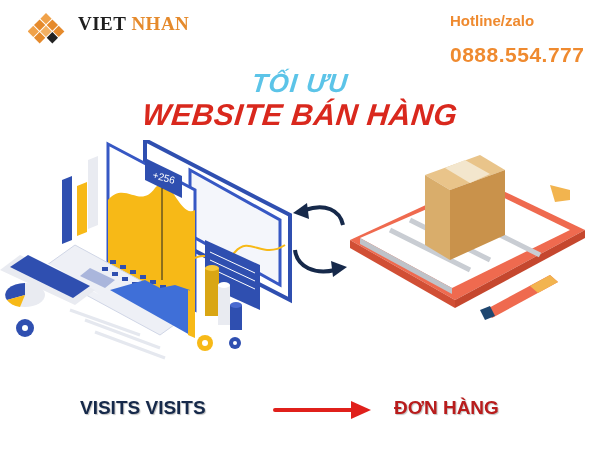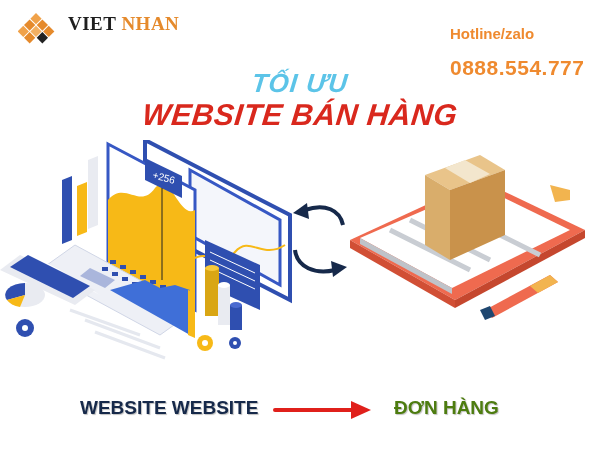--- a/index.html
+++ b/index.html
@@ -1,40 +1,40 @@
 <!DOCTYPE html>
 <html><head>
 <meta charset="utf-8">
 <style>
   * { margin:0; padding:0; box-sizing:border-box; }
   html, body { width:600px; height:450px; background:#ffffff; overflow:hidden; }
   body { position:relative; font-family:"Liberation Sans", sans-serif; }
 
-  .logo { position:absolute; left:18px; top:10px; width:200px; height:40px; }
+  .logo { position:absolute; left:28px; top:10px; width:200px; height:40px; }
   .logo-mark { position:absolute; left:0; top:2px; width:40px; height:36px; }
   .logo-name { position:absolute; left:50px; top:3px; font-family:"Liberation Serif", serif; font-weight:bold; font-size:19px; letter-spacing:0.5px; white-space:nowrap; }
   .logo-name .w1 { color:#1f1f1f; }
   .logo-name .w2 { color:#e58a2c; }
   .logo-tag { position:absolute; left:50px; top:25px; font-size:10.5px; color:#2a2a2a; white-space:nowrap; }
 
-  .hotline { position:absolute; right:12px; top:25px; text-align:left; width:160px; }
+  .hotline { position:absolute; right:12px; top:12px; text-align:left; width:160px; }
   .hotline-label { font-size:15px; color:#ef8a2f; font-weight:bold; margin-left:22px; }
   .hotline-number { font-size:21px; color:#ef8a2f; font-weight:900; margin-top:14px; margin-left:22px; letter-spacing:0.5px; }
 
   .title { position:absolute; left:0; width:600px; text-align:center; font-style:italic; font-weight:900; }
   .title-1 { top:68px; font-size:26px; color:#5cc4e8; letter-spacing:1px; transform:skewX(-6deg); }
   .title-2 { top:98px; font-size:30px; color:#d9281d; letter-spacing:0.5px; transform:skewX(-6deg); }
 
   .illus-left { position:absolute; left:0; top:140px; width:300px; height:220px; }
   .illus-right { position:absolute; left:330px; top:150px; width:260px; height:180px; }
   .cycle { position:absolute; left:285px; top:195px; width:70px; height:90px; }
 
   .flow-left { position:absolute; left:80px; top:397px; font-size:19px; font-weight:900; color:#16294a; white-space:nowrap; text-shadow:1px 1px 1px rgba(0,0,0,0.25); }
   .flow-arrow { position:absolute; left:273px; top:400px; width:100px; height:20px; }
-  .flow-right { position:absolute; left:394px; top:397px; font-size:19px; font-weight:900; color:#4d7c0f; white-space:nowrap; text-shadow:1px 1px 1px rgba(0,0,0,0.25); }
+  .flow-right { position:absolute; left:394px; top:397px; font-size:19px; font-weight:900; color:#b91c1c; white-space:nowrap; text-shadow:1px 1px 1px rgba(0,0,0,0.25); }
 </style>
 </head>
 <body>
 
 <div class="logo">
   <svg class="logo-mark" viewBox="0 0 40 36">
     <g transform="translate(18,18) rotate(45)">
       <rect x="-12" y="-12" width="8" height="8" fill="#f0a24a"></rect>
       <rect x="-3" y="-12" width="8" height="8" fill="#e58a2c"></rect>
       <rect x="-12" y="-3" width="8" height="8" fill="#e58a2c"></rect>
@@ -156,18 +156,18 @@
   <polygon points="95,25 150,5 175,20 120,40" fill="#e9c48a"></polygon>
   <polygon points="95,25 120,40 120,110 95,95" fill="#d9ad6b"></polygon>
   <polygon points="120,40 175,20 175,85 120,110" fill="#c9924b"></polygon>
   <polygon points="115,18 135,10 160,24 140,33" fill="#f3e6cd"></polygon>
 
   <polygon points="155,160 220,125 228,132 162,168" fill="#ef6a4f"></polygon>
   <polygon points="200,136 220,125 228,132 208,143" fill="#f2b44f"></polygon>
   <polygon points="150,160 160,156 165,166 155,170" fill="#1f4770"></polygon>
 </svg>
 
-<div class="flow-left">WEBSITE WEBSITE</div>
+<div class="flow-left">VISITS VISITS</div>
 <svg class="flow-arrow" viewBox="0 0 100 20">
   <line x1="2" y1="10" x2="80" y2="10" stroke="#e0201b" stroke-width="4" stroke-linecap="round"></line>
   <polygon points="78,1 98,10 78,19" fill="#e0201b"></polygon>
 </svg>
 <div class="flow-right">ĐƠN HÀNG</div>
 
 </body></html>

